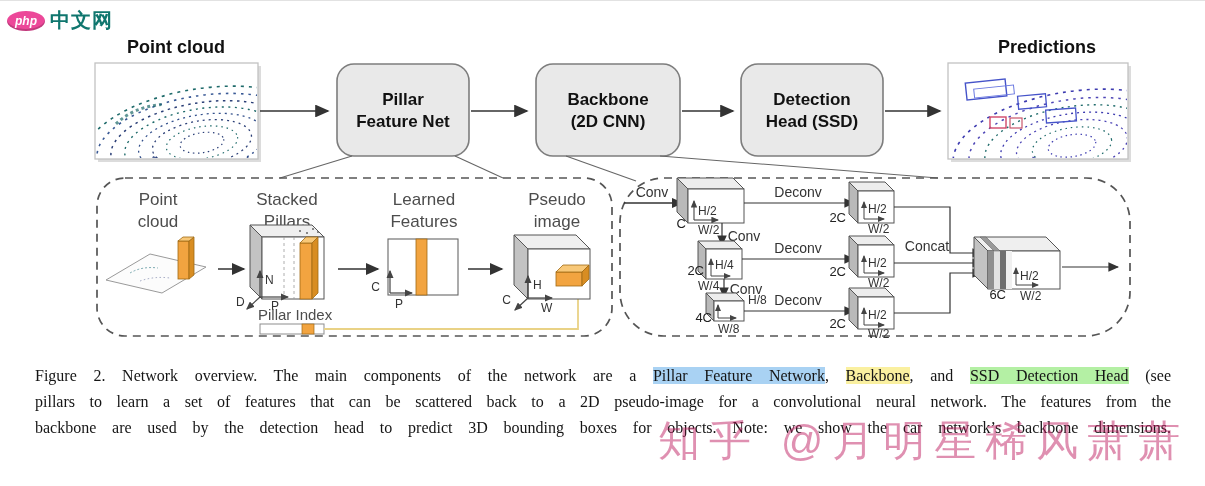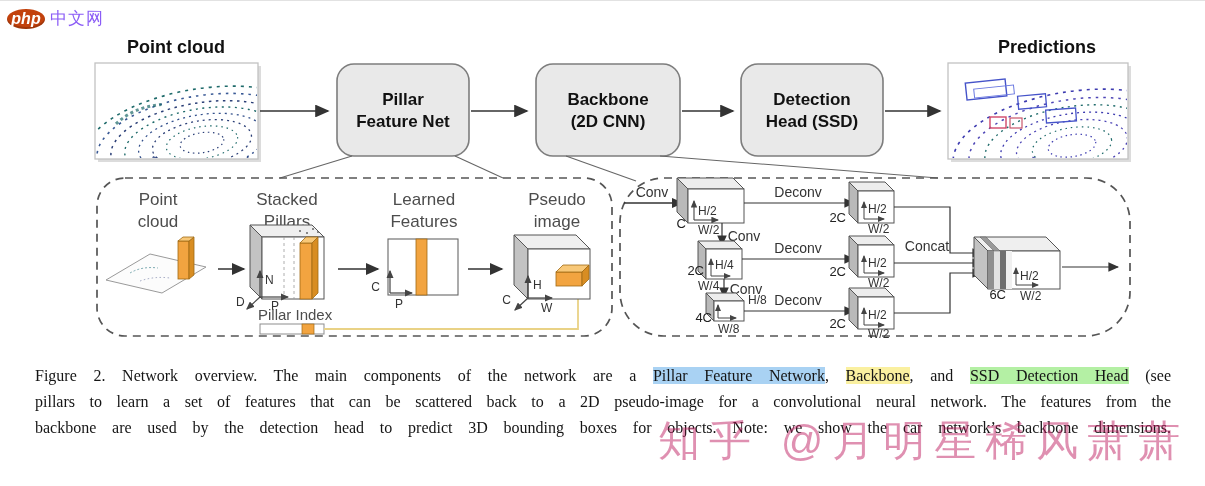--- a/index.html
+++ b/index.html
@@ -1,22 +1,22 @@
 <!DOCTYPE html>
 <html><head>
 <meta charset="utf-8">
 <style>
   html,body{margin:0;padding:0;background:#ffffff;}
   .page{position:relative;width:1205px;height:486px;background:#fff;overflow:hidden;
         border-top:1px solid #e2e2e2;font-family:"Liberation Sans",sans-serif;}
   .logo{position:absolute;left:7px;top:6px;display:flex;align-items:center;gap:5px;cursor:pointer;}
-  .logo-badge{display:inline-block;background:#c2410c;color:#fff;font-weight:bold;font-style:italic;
-        font-size:16px;line-height:20px;width:38px;text-align:center;border-radius:50%/50%;
+  .logo-badge{display:inline-block;background:#ec4899;color:#fff;font-weight:bold;font-style:italic;
+        font-size:12px;line-height:20px;width:38px;text-align:center;border-radius:50%/50%;
         box-shadow:inset 0 -2px 0 rgba(0,0,0,.18);}
-  .logo-text{font-weight:normal;color:#8b5cf6;font-size:17px;letter-spacing:1px;}
+  .logo-text{font-weight:bold;color:#0f766e;font-size:20px;letter-spacing:1px;}
   .diagram{position:absolute;left:0;top:0;}
   .caption{position:absolute;left:35px;top:362px;width:1136px;color:#151515;
         font-family:"Liberation Serif",serif;font-size:16px;line-height:26px;}
   .cap-line{text-align:justify;text-align-last:justify;white-space:normal;}
   .hl-blue{background:#a9d2f3;}
   .hl-yellow{background:#faf0a0;}
   .hl-green{background:#b4f0a4;}
   .ref-red{color:#c5372b;}
   .watermark{position:absolute;left:658px;top:412px;font-size:42px;letter-spacing:9px;
         color:#be185d;opacity:.48;white-space:nowrap;font-family:"Liberation Sans",sans-serif;}

